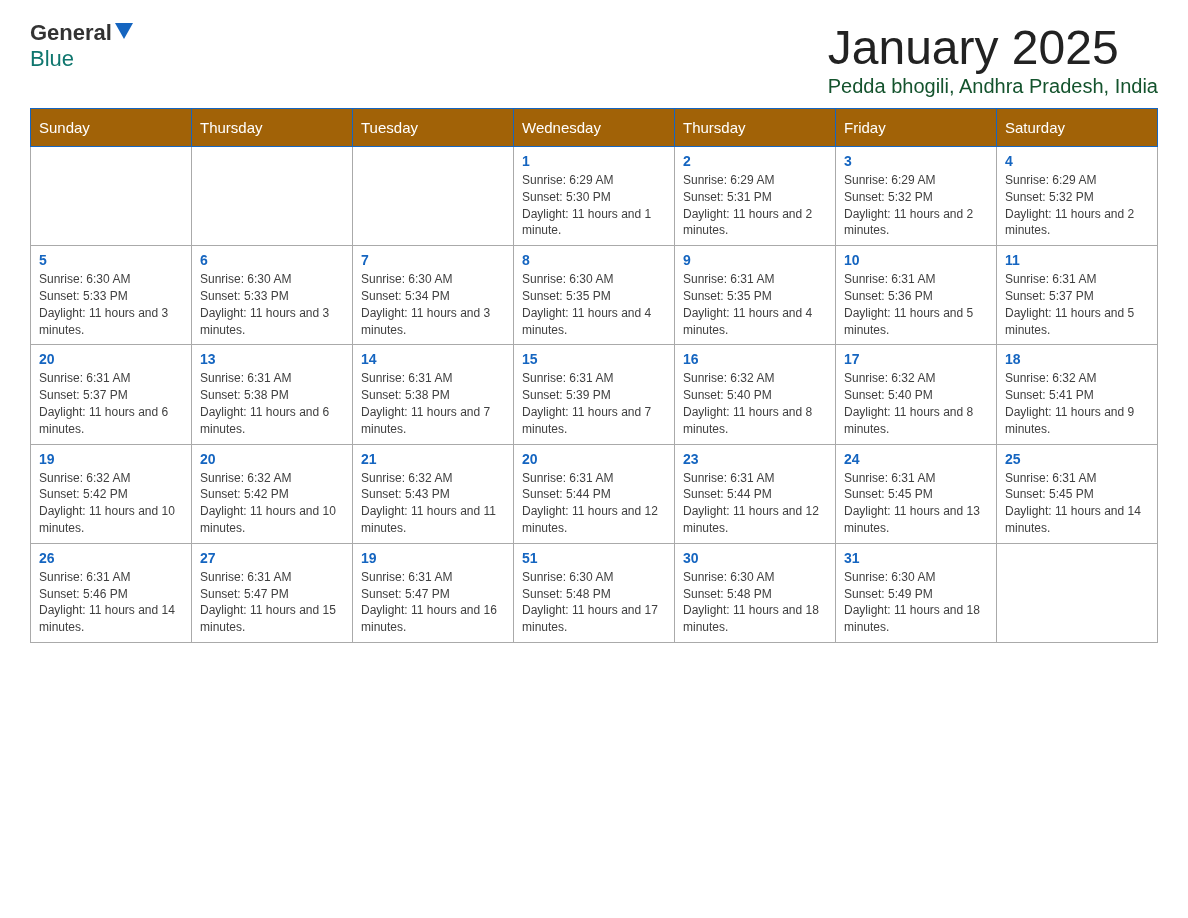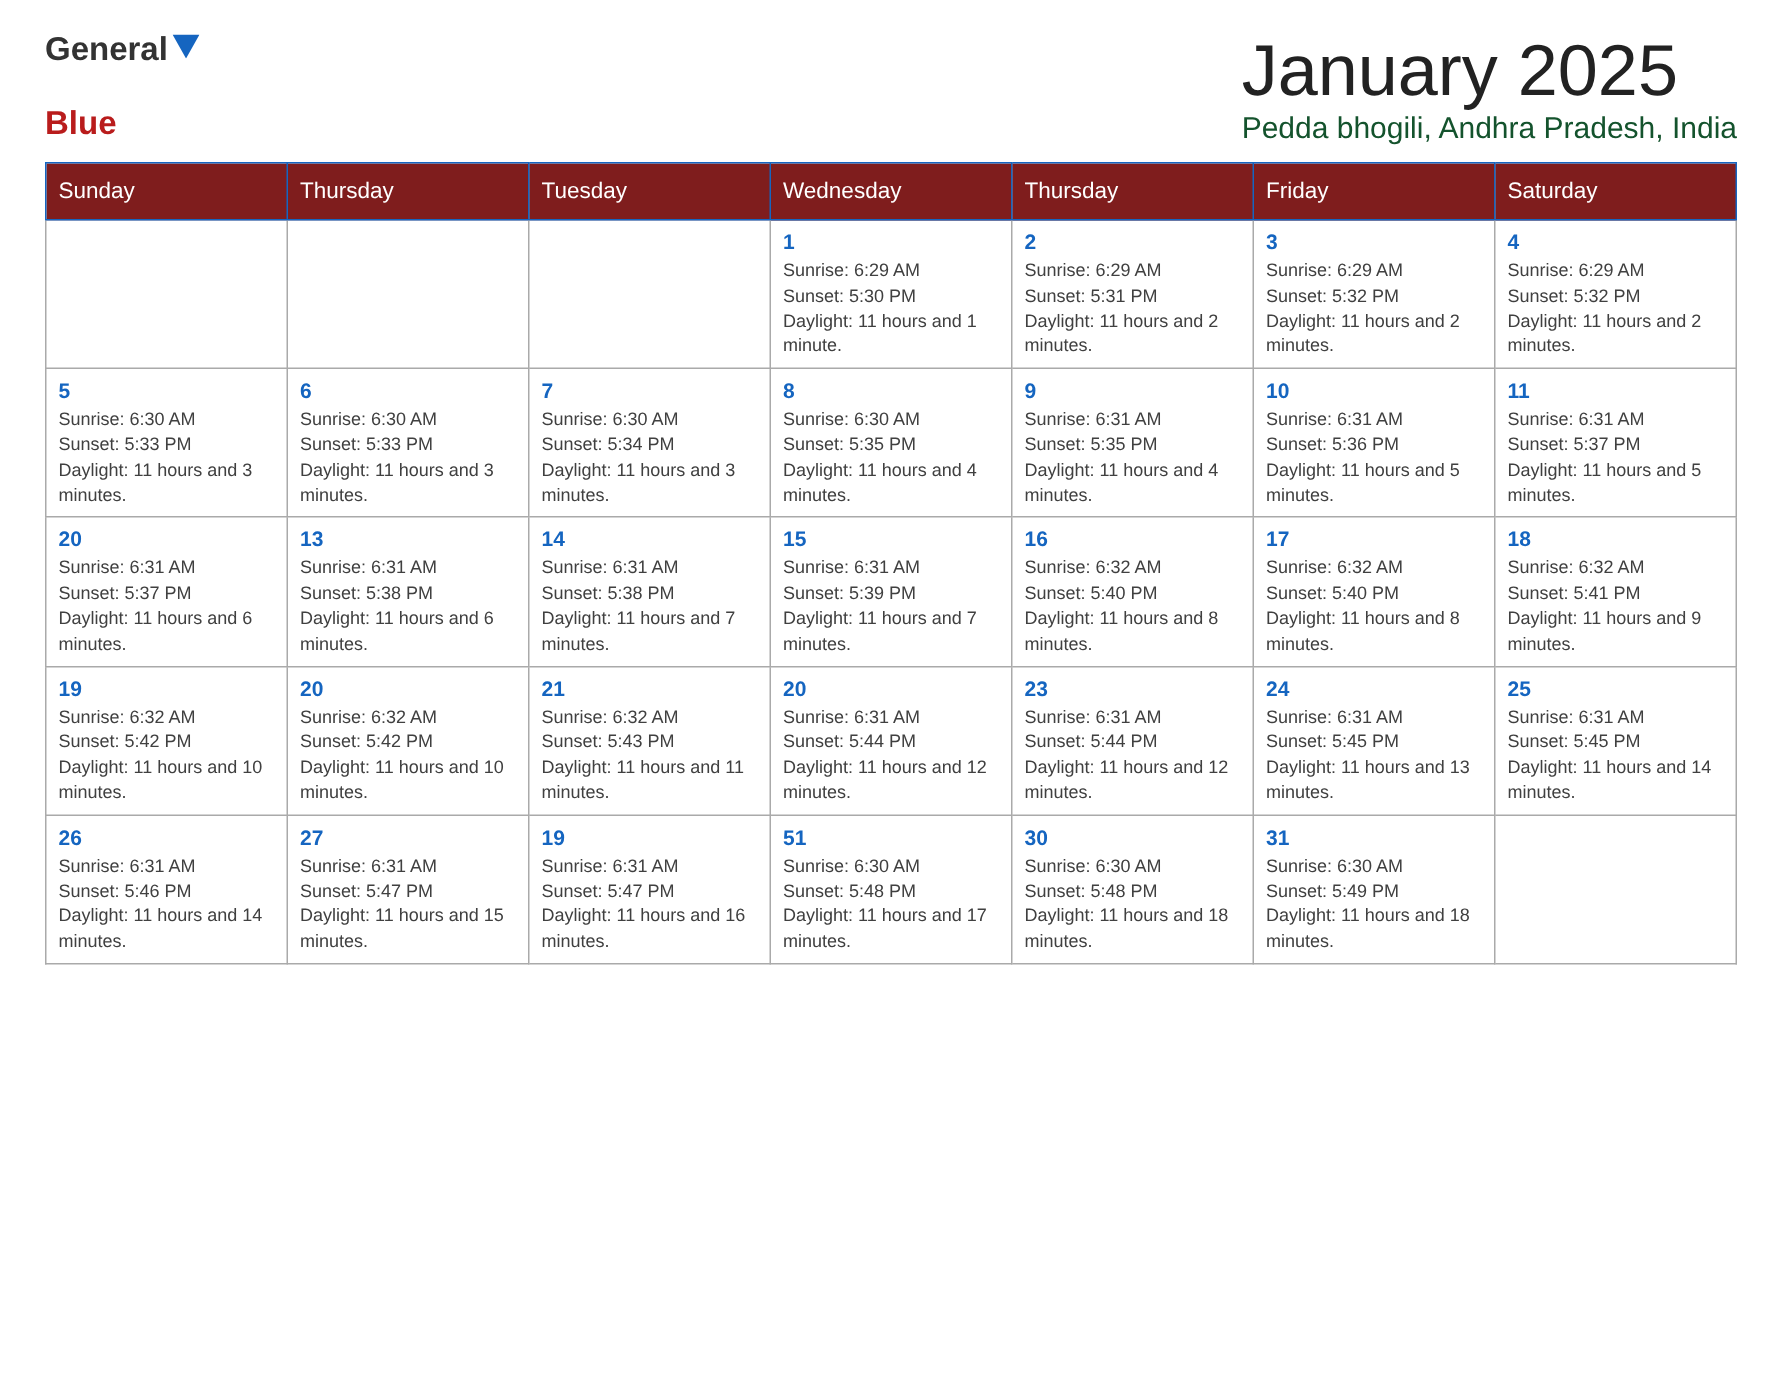--- a/index.html
+++ b/index.html
@@ -16,43 +16,43 @@
       align-items: flex-start;
       margin-bottom: 10px;
     }
     .logo-text-general {
       font-size: 22px;
       font-weight: bold;
       color: #333;
     }
     .logo-text-blue {
       font-size: 22px;
-      font-weight: bold;
-      color: #b91c1c;
+      font-weight: normal;
+      color: #0f766e;
     }
     .title-block {
       text-align: left;
     }
     .title-block h1 {
       font-size: 48px;
       font-weight: normal;
       color: #222;
     }
     .title-block h2 {
       font-size: 20px;
       font-weight: normal;
       color: #14532d;
     }
     .calendar {
       width: 100%;
       border-collapse: collapse;
       margin-top: 8px;
     }
     .calendar thead tr th {
-      background-color: #7f1d1d;
+      background-color: #a16207;
       color: #fff;
       padding: 10px 8px;
       text-align: left;
       font-size: 15px;
       font-weight: normal;
       border: 1px solid #1565c0;
     }
     .calendar tbody tr td {
       border: 1px solid #aaa;
       vertical-align: top;
@@ -74,21 +74,20 @@
       color: #404040;
       line-height: 1.4;
     }
     .empty-cell {
       background: #fff;
     }
     .logo-wrapper {
       display: flex;
       flex-direction: column;
       align-items: flex-start;
-      gap: 23px;
     }
     .logo-line1 {
       display: flex;
       align-items: center;
     }
     .logo-triangle {
       display: inline-block;
       margin-left: 3px;
     }
   </style>

